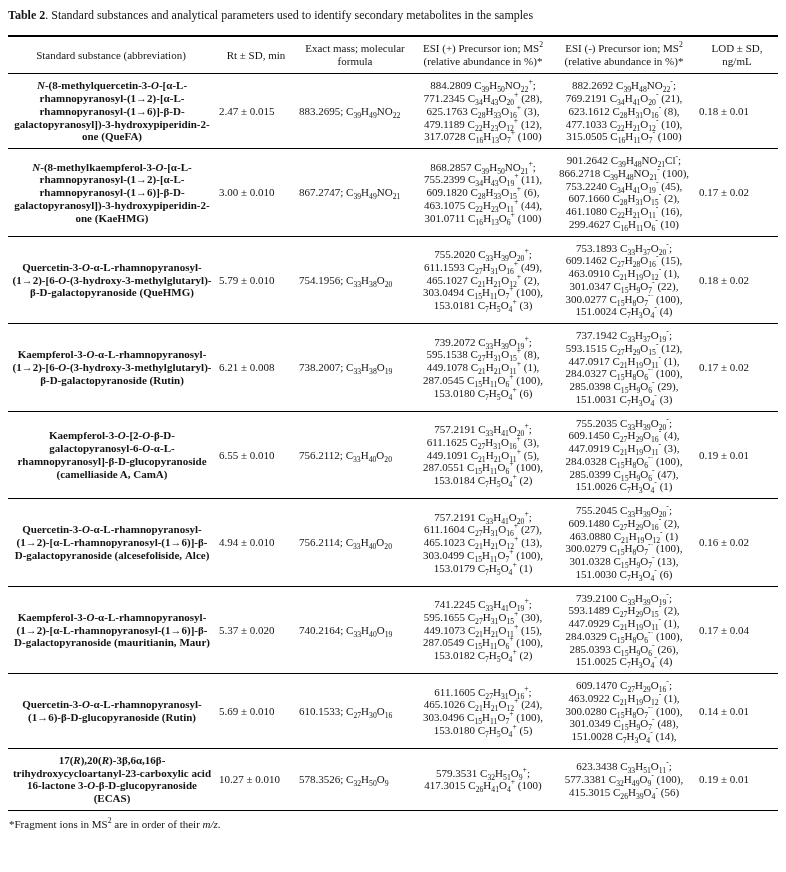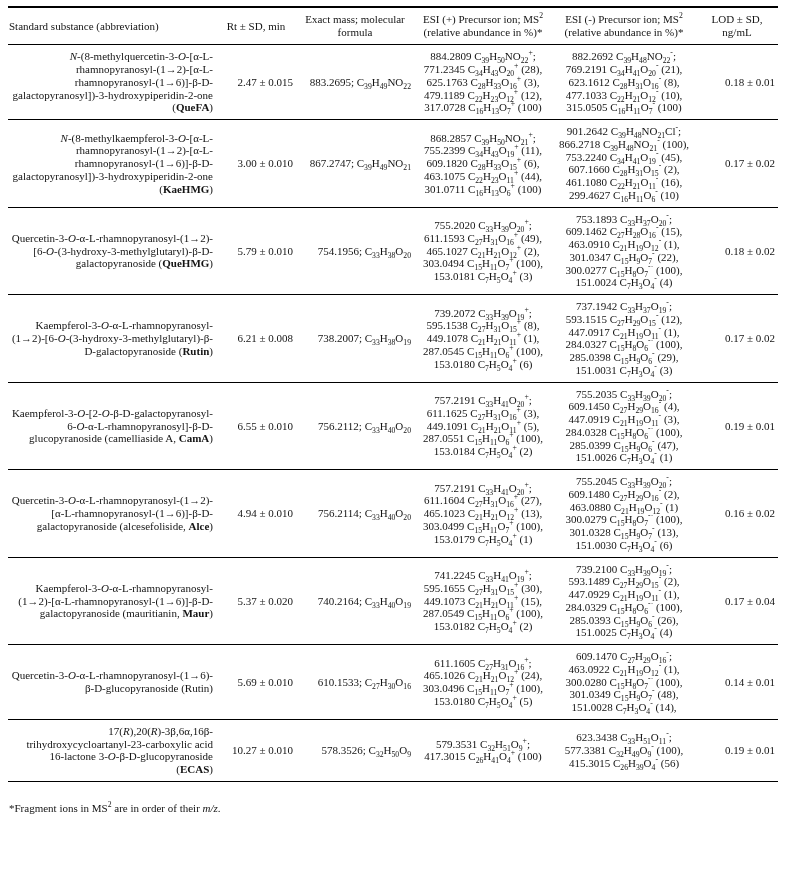--- a/index.html
+++ b/index.html
@@ -11,43 +11,44 @@
     -webkit-font-smoothing: antialiased;
   }
   .page { padding: 6px 8px 0 8px; }
   .title { font-size: 12px; margin: 2px 0 12px 0; line-height: 1.25; }
   table.std { width: 770px; border-collapse: collapse; table-layout: fixed; }
   table.std thead th {
     font-weight: normal; text-align: center; vertical-align: middle;
     border-top: 2px solid #000; border-bottom: 1.5px solid #000;
     padding: 5px 3px; line-height: 1.2; font-size: 11px;
   }
-  table.std thead th.h-substance { text-align: left; padding-left: 1px; }
+  table.std thead th.h-substance { text-align: center; padding-left: 1px; }
   table.std tbody td {
     border-bottom: 1px solid #000;
     vertical-align: middle; padding: 5px 3px; line-height: 1.16;
   }
   table.std tbody tr:last-child td { border-bottom: 1.5px solid #000; }
-  td.c-name { text-align: right; padding-left: 1px; overflow-wrap: break-word; }
-  td.c-rt, td.c-mass, td.c-lod { text-align: right; }
+  td.c-name { text-align: center; padding-left: 1px; overflow-wrap: break-word; font-weight: bold; }
+  td.c-rt, td.c-mass, td.c-lod { text-align: left; }
   td.c-esi { text-align: center; }
   .ms-line { text-align: center; }
   sub, sup { line-height: 0; font-size: 0.7em; }
   .col-substance { width: 208px; }
   .col-rt { width: 80px; }
   .col-mass { width: 118px; }
   .col-esipos { width: 138px; }
   .col-esineg { width: 144px; }
   .col-lod { width: 82px; }
-  .footnote { margin-top: 20px; font-size: 11px; padding-left: 1px; }
+  .footnote { margin-top: 7px; font-size: 11px; padding-left: 1px; }
 </style>
 </head>
 <body>
 
 <div class="page">
+  <div class="title"><b>Table 2</b>. Standard substances and analytical parameters used to identify secondary metabolites in the samples</div>
 
   <table class="std">
     <colgroup>
       <col class="col-substance">
         <col class="col-rt">
         <col class="col-mass">
       <col class="col-esipos">
         <col class="col-esineg">
         <col class="col-lod">
     </colgroup>

